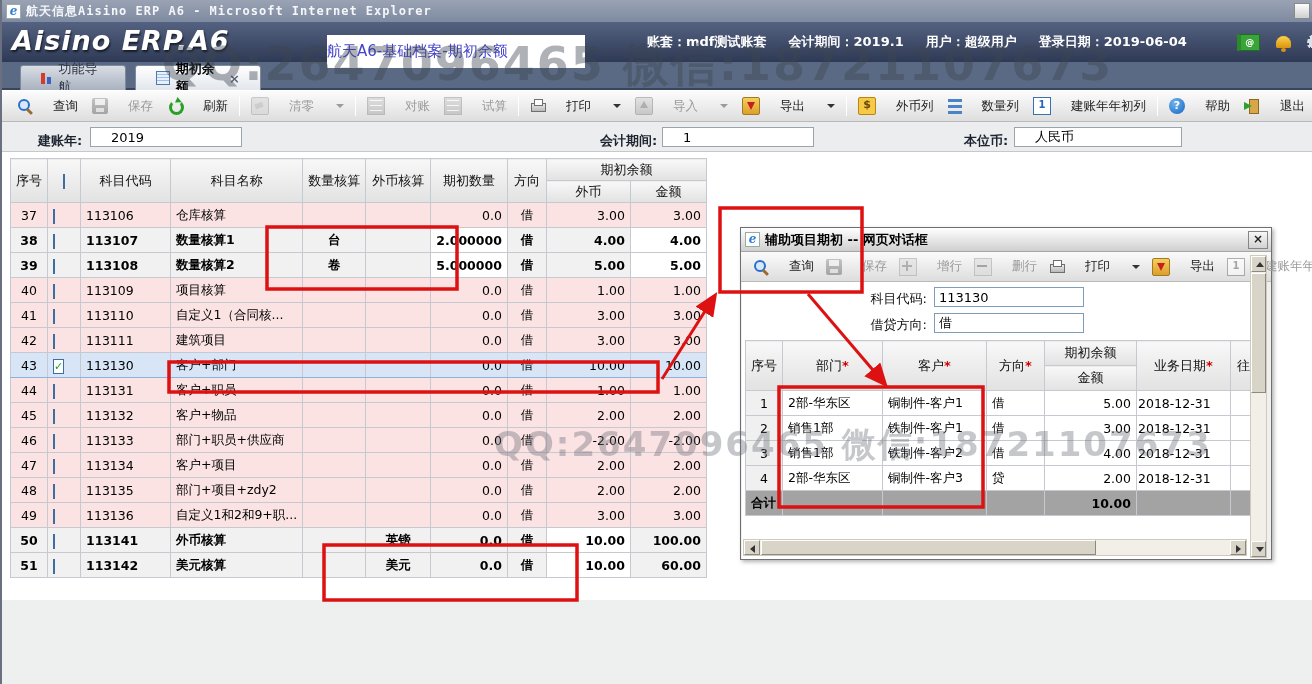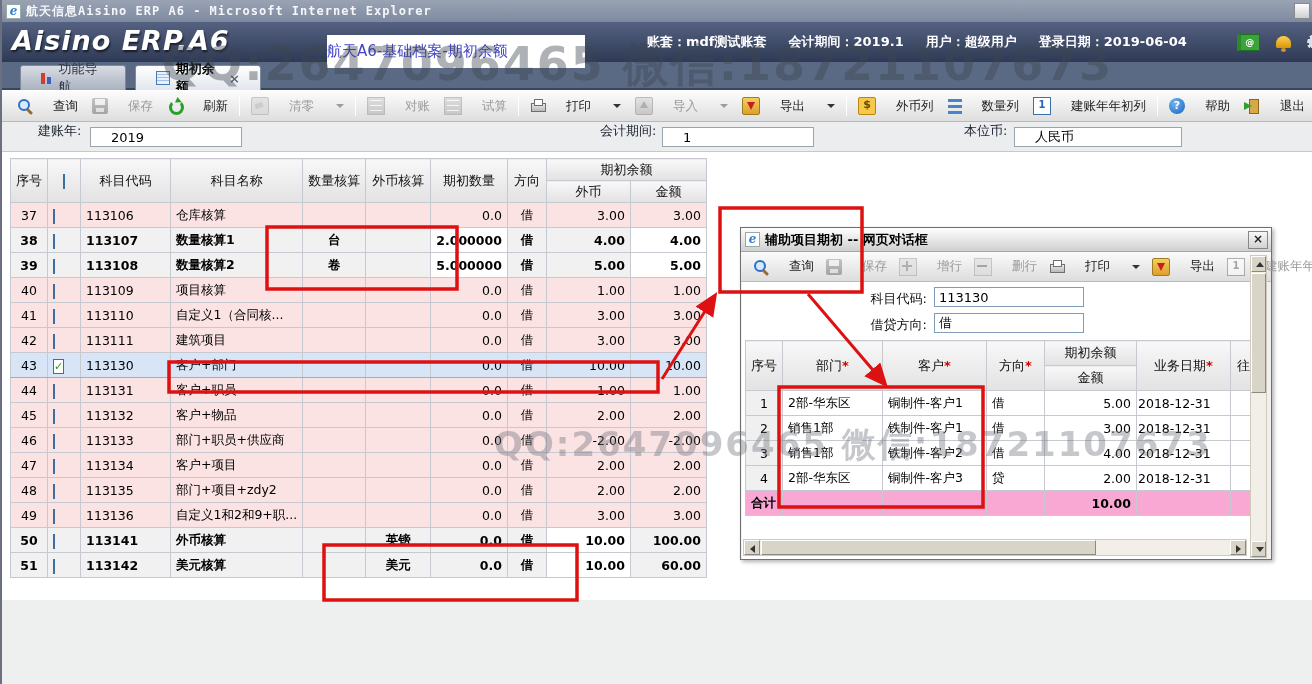--- a/index.html
+++ b/index.html
@@ -80,21 +80,21 @@
   .i-exit::before{content:"";position:absolute;left:0;top:4px;border-left:8px solid #2ea02e;border-top:4px solid transparent;border-bottom:4px solid transparent;z-index:1;}
   .i-back::before{content:"";position:absolute;right:0;top:4px;border-right:8px solid #2ea02e;border-top:4px solid transparent;border-bottom:4px solid transparent;z-index:1;}
   .i-back::after{content:"";position:absolute;left:1px;top:1px;width:8px;height:13px;background:#d8a848;border:1px solid #8a6820;}
   .i-addrow{background:#d8d8d8;border:1px solid #9a9a9a;}
   .i-addrow::before{content:"";position:absolute;left:2px;top:6px;width:10px;height:2px;background:#3d8a3d;}
   .i-addrow::after{content:"";position:absolute;left:6px;top:2px;width:2px;height:10px;background:#3d8a3d;}
   .i-delrow{background:#d8d8d8;border:1px solid #9a9a9a;}
   .i-delrow::before{content:"";position:absolute;left:2px;top:6px;width:10px;height:2px;background:#c04040;}
   
   .filterbar{position:absolute;left:0;top:122px;width:100%;height:30px;background:#ecedef;border-bottom:1px solid #c5c9cf;box-sizing:border-box;font-size:13px;color:#1d2430;}
-  .filterbar label{position:absolute;top:0;}
+  .filterbar label{position:absolute;top:10px;font-weight:bold;}
   .filterbar input{position:absolute;top:5px;height:20px;border:1px solid #9aa4ad;background:#fff;font-size:13px;padding:0 20px;box-sizing:border-box;font-family:inherit;}
   
   .content{position:absolute;left:0;top:152px;width:100%;height:448px;background:#fff;}
   
   table.grid{border-collapse:collapse;table-layout:fixed;}
   #maintable{position:absolute;left:8px;top:6px;border:1px solid #86929f;}
   .grid th,.grid td{border:1px solid #c6cad0;overflow:hidden;white-space:nowrap;box-sizing:border-box;padding:0 5px;}
   .grid th{background:linear-gradient(#f8f8f8,#e2e2e2);font-weight:normal;font-size:13px;color:#111;}
   #maintable th{height:22px;}
   #maintable td{height:25px;font-size:12.5px;color:#000;}
@@ -120,21 +120,21 @@
   .dlg-toolbar{position:absolute;left:0;top:24px;width:100%;height:30px;background:linear-gradient(#fbfbfb,#dddddd);
                border-bottom:1px solid #bbb;display:flex;align-items:center;padding-left:6px;box-sizing:border-box;}
   .dlg-toolbar .tbtn{padding:0 6px;}
   .dlg-body{position:absolute;left:1px;top:54px;width:512px;height:277px;background:#fff;}
   .dlg-field-label{position:absolute;width:125px;text-align:right;font-size:13px;color:#111;}
   .dlg-field{position:absolute;left:192px;width:150px;height:20px;border:1px solid #7f9db9;background:#fff;font-size:13px;padding:0 4px;box-sizing:border-box;font-family:inherit;}
   #dlgtable{position:absolute;left:3px;top:58px;border:1px solid #9aa4b0;}
   #dlgtable th{height:25px;font-size:13px;}
   #dlgtable td{height:25px;font-size:12.5px;background:#fff;}
   #dlgtable td.c-seq{background:#f0f0f0;}
-  #dlgtable tr.total td{background:#f9a8d4;}
+  #dlgtable tr.total td{background:#a3a3a3;}
   .req{color:#d00000;font-weight:bold;}
   
   .vscroll{position:absolute;right:4px;top:27px;width:17px;height:303px;background:#f1efe7;border:1px solid #cfcabc;box-sizing:border-box;}
   .vscroll .btn{position:absolute;left:0;width:15px;height:16px;background:#d8d4c8;border:1px solid #fff;border-right-color:#8a8a80;border-bottom-color:#8a8a80;box-sizing:border-box;}
   .vscroll .up{top:0;} .vscroll .down{bottom:0;}
   .vscroll .thumb{position:absolute;left:0;top:17px;width:15px;height:120px;background:#d8d4c8;border:1px solid #fff;border-right-color:#8a8a80;border-bottom-color:#8a8a80;box-sizing:border-box;}
   .hscroll{position:absolute;left:2px;bottom:3px;width:504px;height:17px;background:#f1efe7;border:1px solid #cfcabc;box-sizing:border-box;}
   .hscroll .btn{position:absolute;top:0;width:16px;height:15px;background:#d8d4c8;border:1px solid #fff;border-right-color:#8a8a80;border-bottom-color:#8a8a80;box-sizing:border-box;}
   .hscroll .left{left:0;} .hscroll .right{right:0;}
   .hscroll .thumb{position:absolute;left:17px;top:0;width:335px;height:15px;background:#d8d4c8;border:1px solid #fff;border-right-color:#8a8a80;border-bottom-color:#8a8a80;box-sizing:border-box;}

